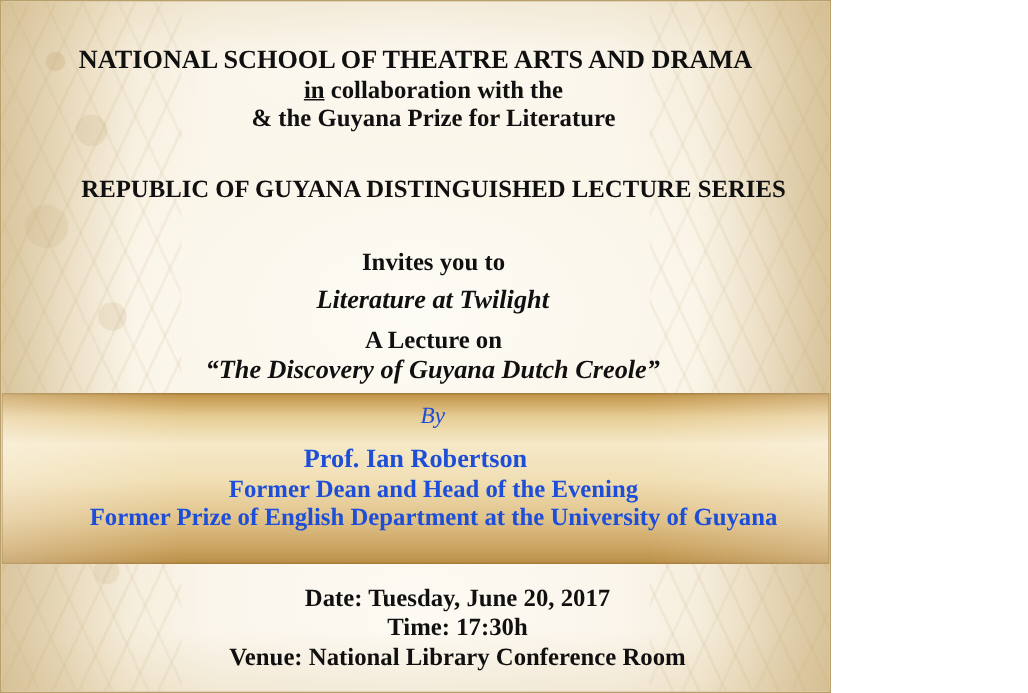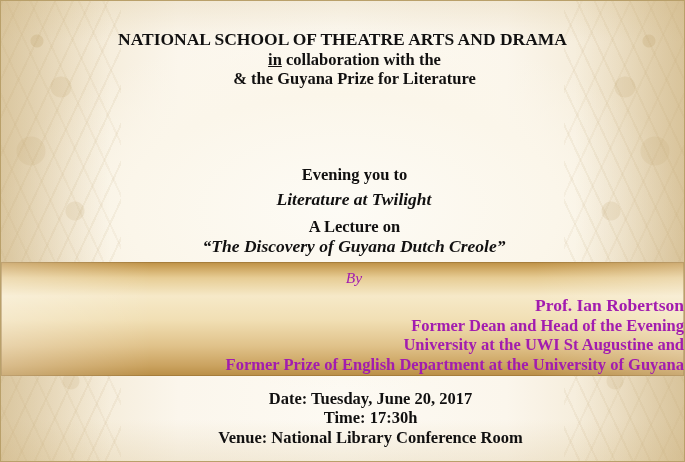--- a/index.html
+++ b/index.html
@@ -5,21 +5,21 @@
   html, body {
     margin: 0;
     padding: 0;
     background: #ffffff;
   }
   body {
     font-family: "Liberation Serif", serif;
   }
   .flyer {
     position: relative;
-    width: 685px;
+    width: 554px;
     height: 462px;
     box-sizing: border-box;
     border: 1px solid #b9a06a;
     overflow: hidden;
     background: #f7f2e7;
   }
 
   
   .bg-base {
     position: absolute;
@@ -110,29 +110,29 @@
     display: block;
     line-height: 1.18;
   }
   .b { font-weight: bold; }
   .i { font-style: italic; padding-left: 23px; }
   .u { text-decoration: underline; }
   .t16 { font-size: 15.5px; }
   .t17 { font-size: 16.5px; padding-left: 24px; }
   .t18 { font-size: 17.5px; }
 
-  .band-text { color: #a21caf; }
+  .band-text { color: #1d4ed8; }
 
   #top-block { top: 28px; }
   #festival-block { top: 115px; }
   #invite-block { top: 164px; }
   #title-block { top: 188px; }
   #lecture-block { top: 216px; }
   #by-block { top: 268px; }
-  #speaker-block { top: 294px; text-align: right; }
+  #speaker-block { top: 294px; }
   #details-block { top: 388px; margin-left: 32px; }
 </style>
 </head>
 <body>
 
 <div class="flyer">
 
   <div class="bg-base"></div>
   <div class="bg-orn"></div>
   <div class="bg-scroll-l"></div>
@@ -145,43 +145,43 @@
 
   <div class="content">
 
     <div class="block" id="top-block">
       <span class="line b t18">NATIONAL SCHOOL OF THEATRE ARTS AND DRAMA</span>
       <span class="line t17"><span class="b u">in</span><span class="b"> collaboration with the</span></span>
       <span class="line b t17">&amp; the Guyana Prize for Literature</span>
     </div>
 
     <div class="block" id="festival-block">
+      <span class="line b t17">REPUBLIC OF GUYANA DISTINGUISHED LECTURE SERIES</span>
     </div>
 
     <div class="block" id="invite-block">
-      <span class="line b t17">Evening you to</span>
+      <span class="line b t17">Invites you to</span>
     </div>
 
     <div class="block" id="title-block">
       <span class="line b i t18">Literature at Twilight</span>
     </div>
 
     <div class="block" id="lecture-block">
       <span class="line b t17">A Lecture on</span>
       <span class="line b i t18">“The Discovery of Guyana Dutch Creole”</span>
     </div>
 
     <div class="block band-text" id="by-block">
       <span class="line i t16">By</span>
     </div>
 
     <div class="block band-text" id="speaker-block">
       <span class="line b t18">Prof. Ian Robertson</span>
       <span class="line b t17">Former Dean and Head of the Evening</span>
-      <span class="line b t17">University at the UWI St Augustine and</span>
       <span class="line b t17">Former Prize of English Department at the University of Guyana</span>
     </div>
 
     <div class="block" id="details-block">
       <span class="line b t17">Date: Tuesday, June 20, 2017</span>
       <span class="line b t17">Time: 17:30h</span>
       <span class="line b t17">Venue: National Library Conference Room</span>
     </div>
 
   </div>

